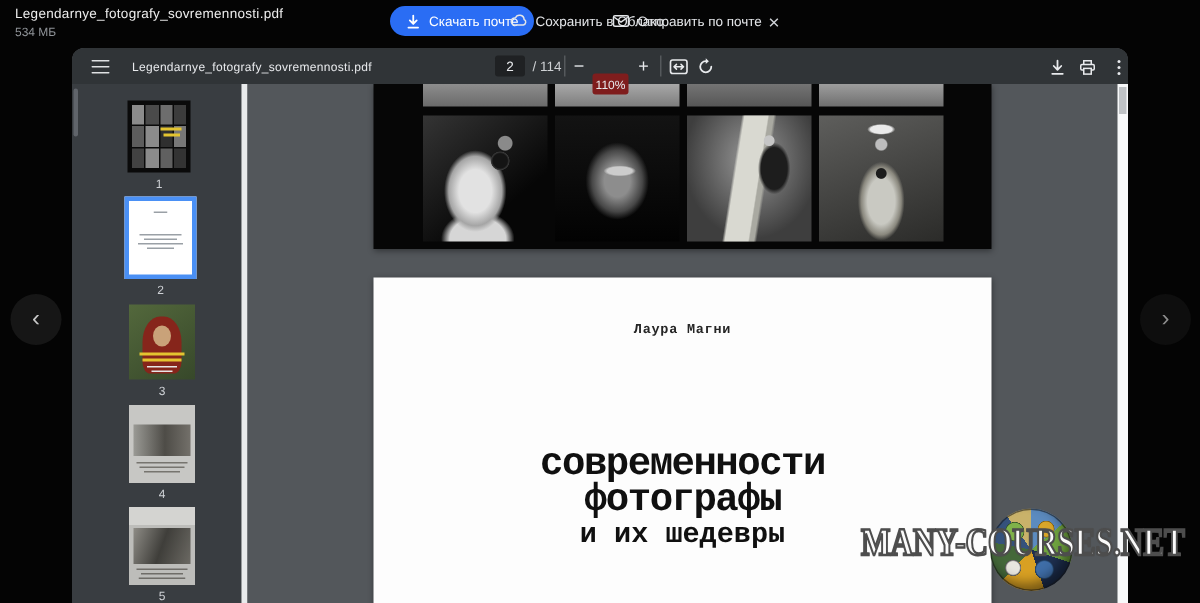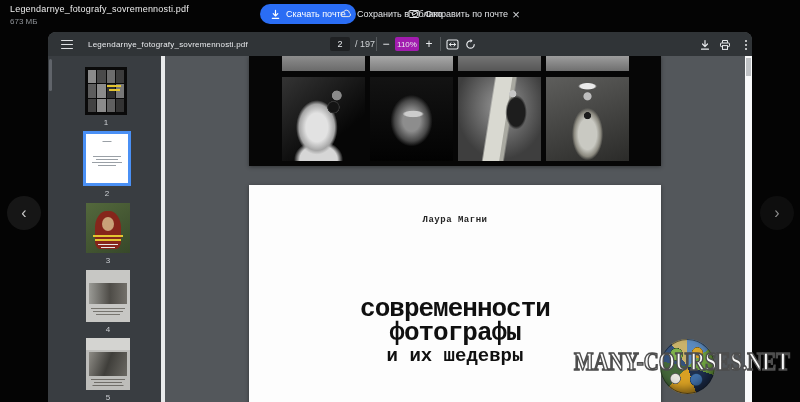--- a/index.html
+++ b/index.html
@@ -34,21 +34,21 @@
   .hamburger { position:absolute; left:13px; top:8px; width:12px; height:9px; display:flex;
     flex-direction:column; justify-content:space-between; cursor:pointer; }
   .hamburger i { display:block; height:1.4px; background:#dfe1e3; border-radius:1px; }
   .pt-name { position:absolute; left:40px; top:8px; font-size:8px; color:#e8eaed; letter-spacing:.2px; }
   .pg-box { position:absolute; left:282px; top:5px; width:20px; height:14px; background:#1f2123;
     border-radius:2px; color:#e8eaed; font-size:9px; display:flex; align-items:center; justify-content:center; }
   .pg-total { position:absolute; left:307px; top:7px; font-size:9px; color:#cfd2d5; }
   .pt-sep { position:absolute; top:5px; width:1px; height:14px; background:#55595c; }
   .zoom-btn { position:absolute; top:2px; width:14px; height:20px; color:#e8eaed; font-size:12px;
     display:flex; align-items:center; justify-content:center; cursor:pointer; }
-  .zoom-box { position:absolute; left:347px; top:5px; width:24px; height:14px; background:#a21caf;
+  .zoom-box { position:absolute; left:347px; top:17px; width:24px; height:14px; background:#7f1d1d;
     border-radius:2px; color:#e8eaed; font-size:8px; display:flex; align-items:center; justify-content:center; }
   .pt-icon { position:absolute; top:6px; width:13px; height:13px; cursor:pointer; display:flex;
     align-items:center; justify-content:center; }
   .kebab { display:flex; flex-direction:column; gap:2px; align-items:center; }
   .kebab i { width:2px; height:2px; border-radius:50%; background:#e8eaed; }
 
   
   #sidebar { position:absolute; left:0; top:24px; width:113px; height:346px; background:#393d41; }
   .sb-scroll { position:absolute; left:1px; top:3px; width:3px; height:32px; background:#60646a; border-radius:2px; }
   .thumb { position:absolute; cursor:pointer; }
@@ -146,21 +146,21 @@
 
   svg { display:block; }
 </style>
 </head>
 <body>
 
 <div id="screen">
 
   <div class="tb-file">
     <div class="tb-name">Legendarnye_fotografy_sovremennosti.pdf</div>
-    <div class="tb-size">673 МБ</div>
+    <div class="tb-size">534 МБ</div>
   </div>
 
   <div class="btn-download">
     <span>
       <svg width="11" height="11" viewBox="0 0 12 12">
           <path d="M6 1.5 V7 M3.5 5 L6 7.6 L8.5 5 M2.5 10.2 H9.5" stroke="#fff" stroke-width="1.3" fill="none" stroke-linecap="round" stroke-linejoin="round"></path>
         </svg>
     </span>
     <span>Скачать почте</span>
   </div>
@@ -197,21 +197,21 @@
 
     <div id="pdf-toolbar">
       <div class="hamburger">
           <i></i>
           <i></i>
           <i></i>
         </div>
       <div class="pt-name">Legendarnye_fotografy_sovremennosti.pdf</div>
 
       <div class="pg-box">2</div>
-      <div class="pg-total">/ 197</div>
+      <div class="pg-total">/ 114</div>
       <div class="pt-sep" style="left:328px"></div>
 
       <div class="zoom-btn" style="left:331px">−</div>
       <div class="zoom-box">110%</div>
       <div class="zoom-btn" style="left:374px">+</div>
       <div class="pt-sep" style="left:392px"></div>
 
       <div class="pt-icon" style="left:398px">
         <svg width="13" height="13" viewBox="0 0 13 13">
             <rect x="1" y="2" width="11" height="9" rx="1.5" stroke="#e8eaed" stroke-width="1.1" fill="none"></rect>

